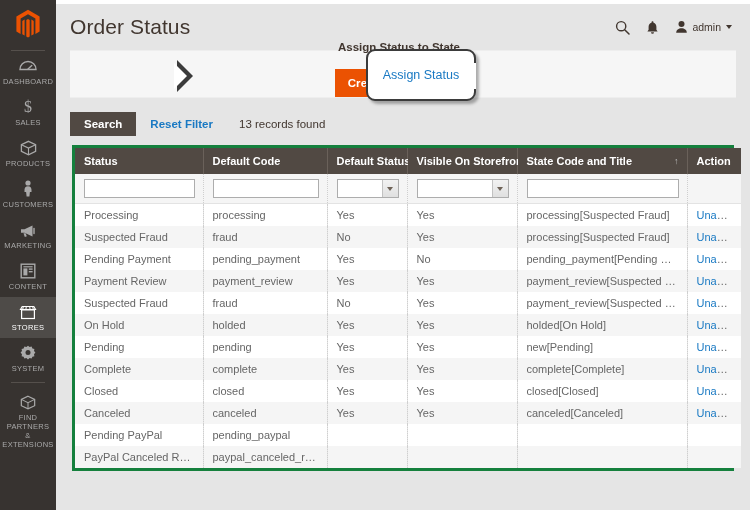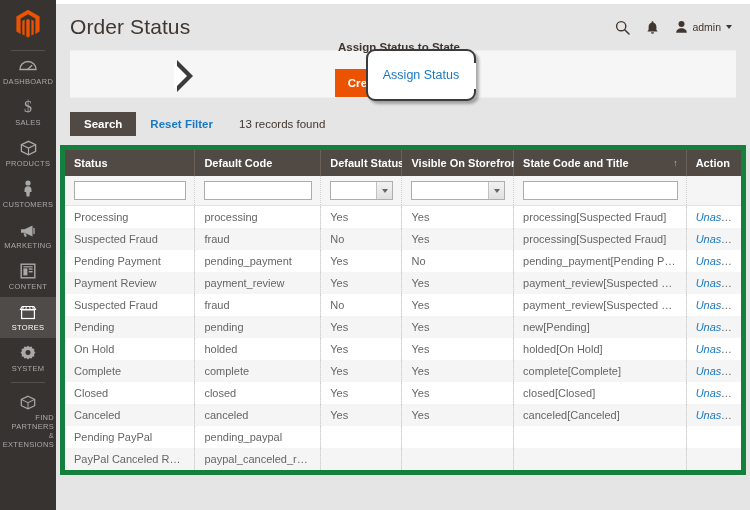--- a/index.html
+++ b/index.html
@@ -44,21 +44,21 @@
     margin: 6px auto 0 auto;
   }
 
   .nav-item {
     display: flex;
     flex-direction: column;
     align-items: center;
     justify-content: center;
     padding: 6px 2px 6px 2px;
     cursor: pointer;
-    text-align: right;
+    text-align: center;
   }
   .nav-item.active { background: #4e4b48; }
 
   .nav-ico {
     height: 17px;
     display: flex;
     align-items: flex-end;
     justify-content: center;
     margin-bottom: 3px;
   }
@@ -238,22 +238,22 @@
     text-decoration: none;
   }
   #records-found {
     color: #41362f;
     font-size: 11.5px;
     margin-left: 12px;
   }
 
   
   #grid-wrap {
-    margin: 0 4px;
-    border: 5px solid #15803d;
+    margin: 0 16px;
+    border: 3px solid #15803d;
   }
   table#grid {
     width: 100%;
     border-collapse: collapse;
     table-layout: fixed;
     font-size: 11px;
   }
   #grid thead th {
     background: #514943;
     color: #ffffff;
@@ -323,21 +323,21 @@
   #grid tbody.data-body td {
     padding: 6px 8px 6px 9px;
     border-right: 1px dotted #cfcfcf;
     color: #666666;
     font-size: 11px;
     line-height: 10px;
     white-space: nowrap;
     overflow: hidden;
     text-overflow: ellipsis;
   }
-  #grid tbody.data-body td:last-child { border-right: none; font-style: italic; }
+  #grid tbody.data-body td:last-child { border-right: none; }
   #grid tbody.data-body tr:nth-child(even) td { background: #f5f5f5; }
   #grid tbody.data-body tr:nth-child(odd) td { background: #ffffff; }
   .unassign-link {
     color: #1979c3;
     cursor: pointer;
     text-decoration: none;
   }
 </style>
 </head>
 <body>
@@ -578,36 +578,36 @@
           </tr>
           <tr>
             <td>Suspected Fraud</td>
             <td>fraud</td>
             <td>No</td>
             <td>Yes</td>
             <td>payment_review[Suspected Fraud]</td>
             <td><span class="unassign-link">Unassign</span></td>
           </tr>
           <tr>
+            <td>On Hold</td>
+            <td>holded</td>
+            <td>Yes</td>
+            <td>Yes</td>
+            <td>holded[On Hold]</td>
+            <td><span class="unassign-link">Unassign</span></td>
+          </tr>
+          <tr>
             <td>Pending</td>
             <td>pending</td>
             <td>Yes</td>
             <td>Yes</td>
             <td>new[Pending]</td>
             <td><span class="unassign-link">Unassign</span></td>
           </tr>
           <tr>
-            <td>On Hold</td>
-            <td>holded</td>
-            <td>Yes</td>
-            <td>Yes</td>
-            <td>holded[On Hold]</td>
-            <td><span class="unassign-link">Unassign</span></td>
-          </tr>
-          <tr>
             <td>Complete</td>
             <td>complete</td>
             <td>Yes</td>
             <td>Yes</td>
             <td>complete[Complete]</td>
             <td><span class="unassign-link">Unassign</span></td>
           </tr>
           <tr>
             <td>Closed</td>
             <td>closed</td>

